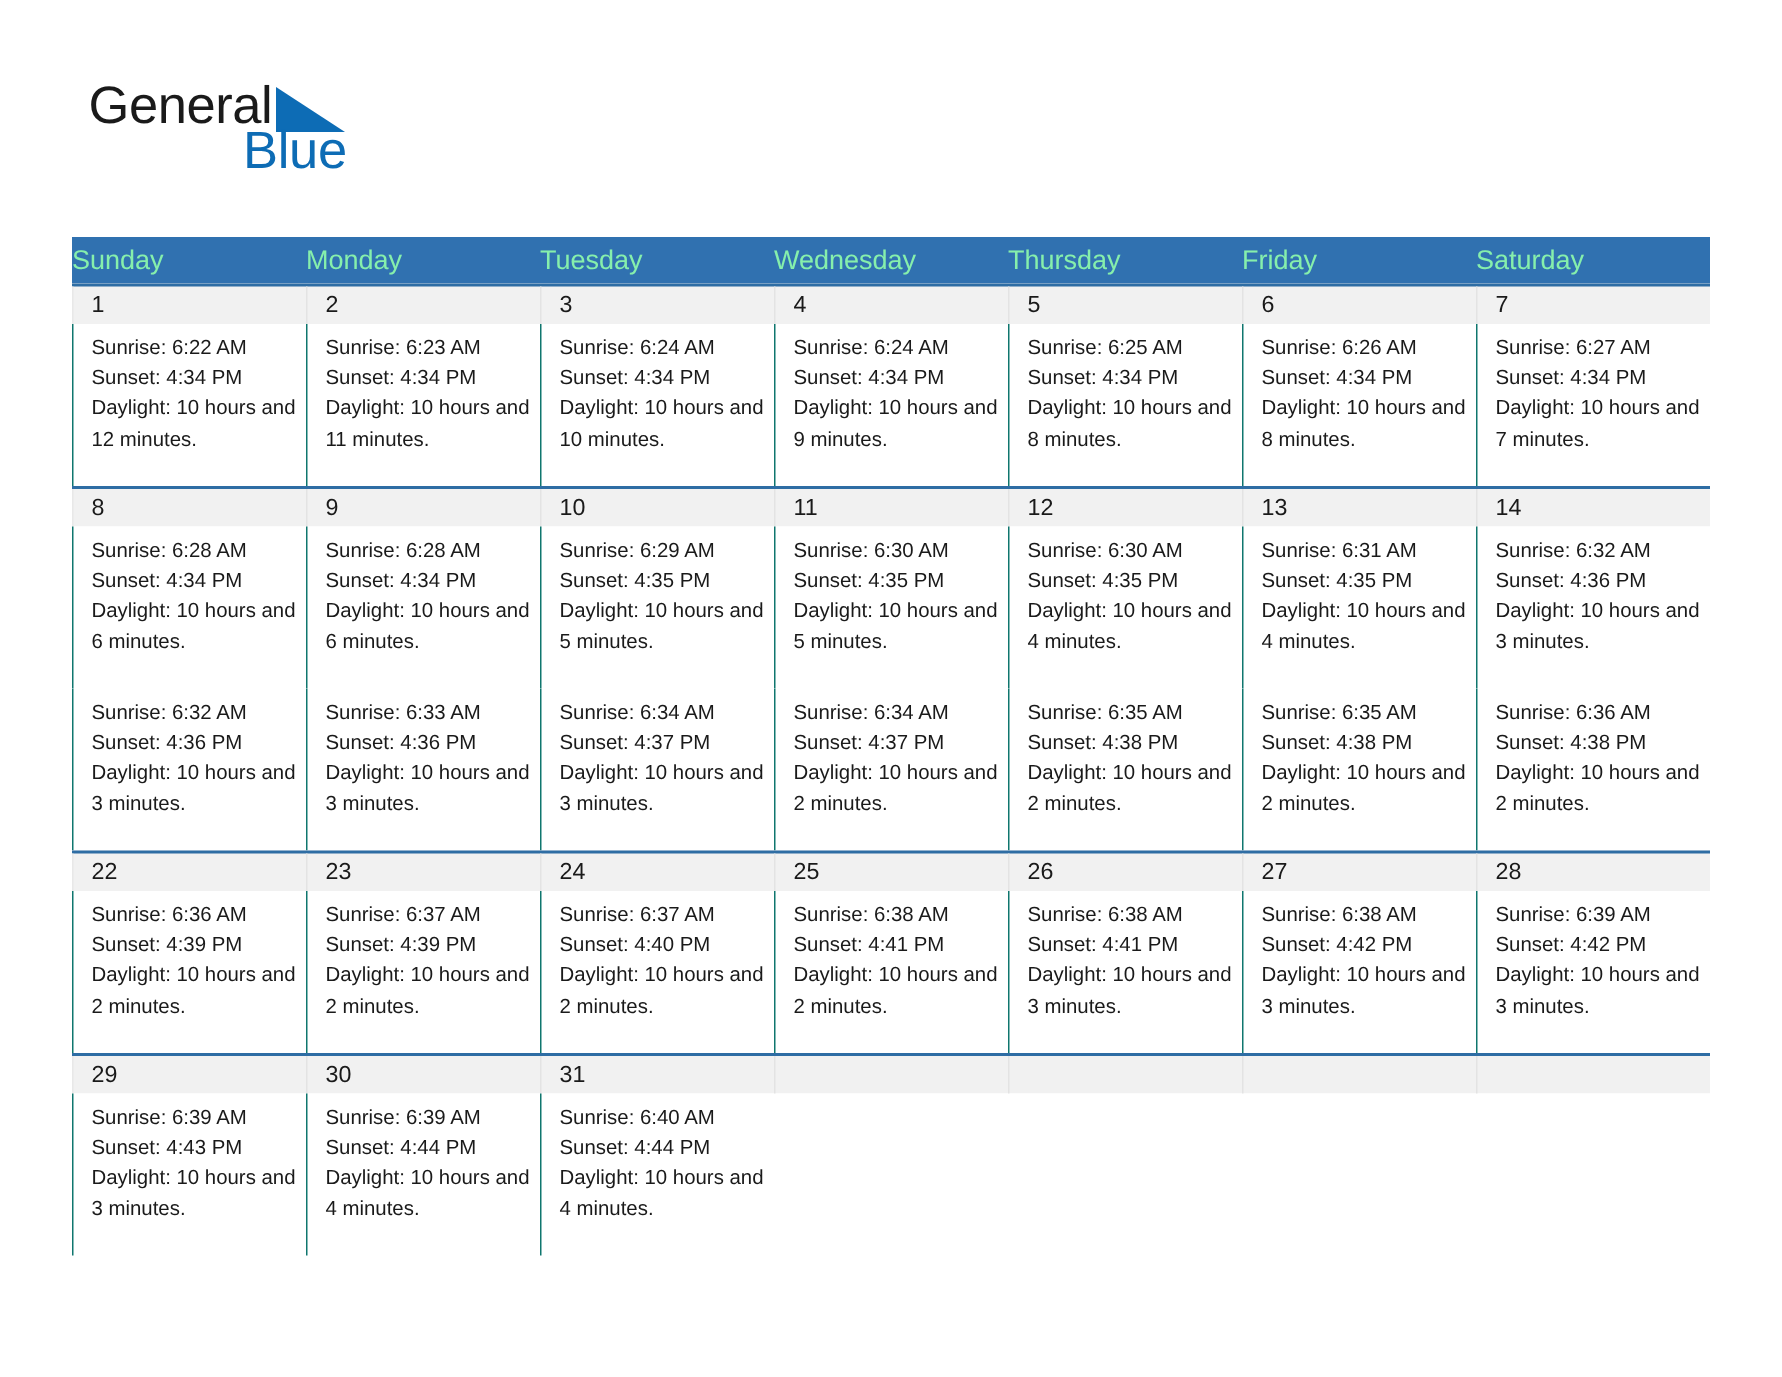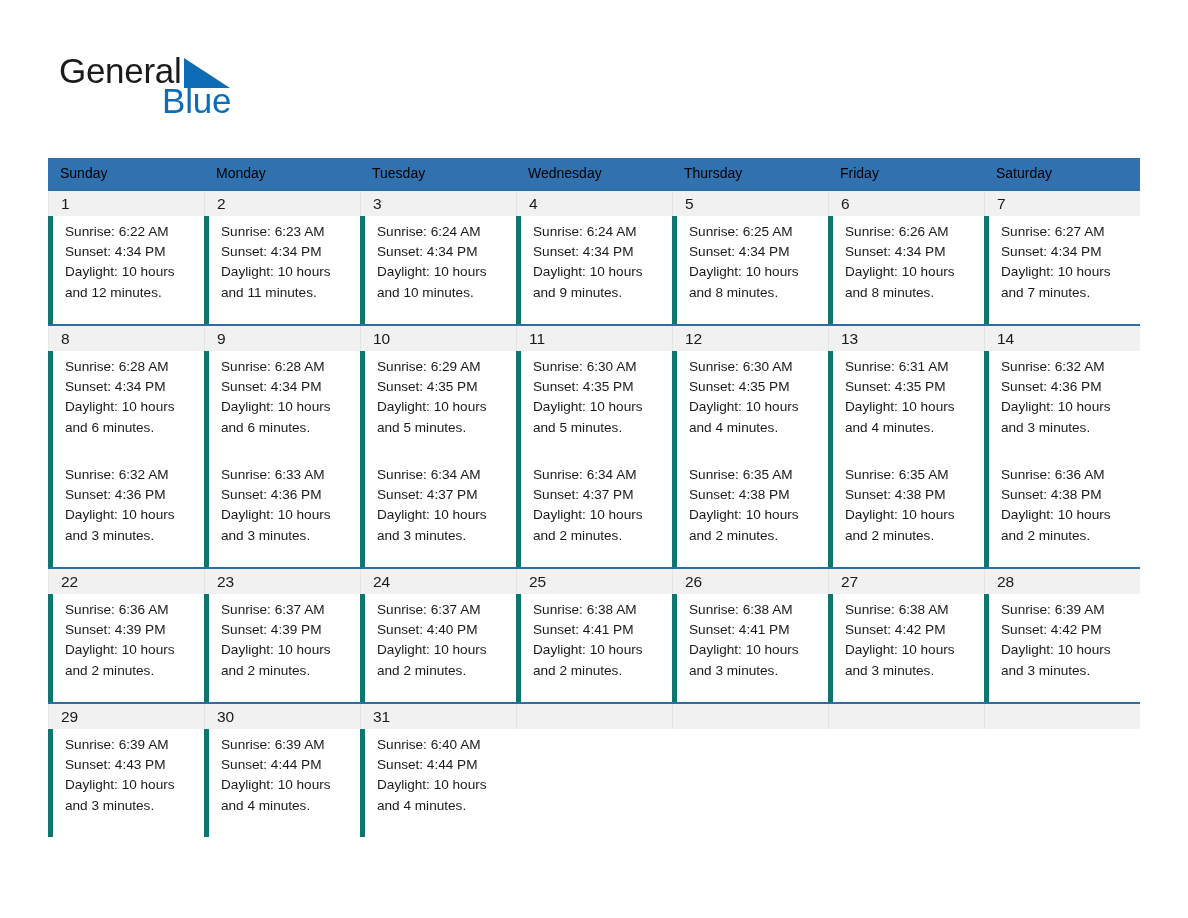--- a/index.html
+++ b/index.html
@@ -97,24 +97,23 @@
     width: 1092px;
   }
   .weekday-row {
     display: flex;
     background: #3071b0;
     height: 31px;
   }
   .weekday {
     flex: 1 1 0;
     min-width: 0;
-    color: #000000;
-    font-size: 14px;
+    color: #86efac;
+    font-size: 18px;
     line-height: 31px;
-    padding-left: 12px;
     box-sizing: border-box;
     white-space: nowrap;
   }
 
   .week {
     position: relative;
   }
   .week .daterow {
     display: flex;
     background: #f1f1f1;
@@ -144,21 +143,21 @@
   .week:first-of-type .cell-date {
     line-height: 27px;
   }
   .cell-date:first-child { border-left: 1px solid #e8e8e8; }
 
   .cell-body {
     flex: 1 1 0;
     min-width: 0;
     box-sizing: border-box;
     padding: 6px 6px 0 12px;
-    border-left: 5px solid #0f766e;
+    border-left: 1px solid #0f766e;
     font-size: 13.6px;
     line-height: 20.2px;
     color: #1a1a1a;
   }
   .cell-body .ln {
     white-space: nowrap;
     overflow: hidden;
   }
   .cell-body .daylight {
     white-space: normal;

